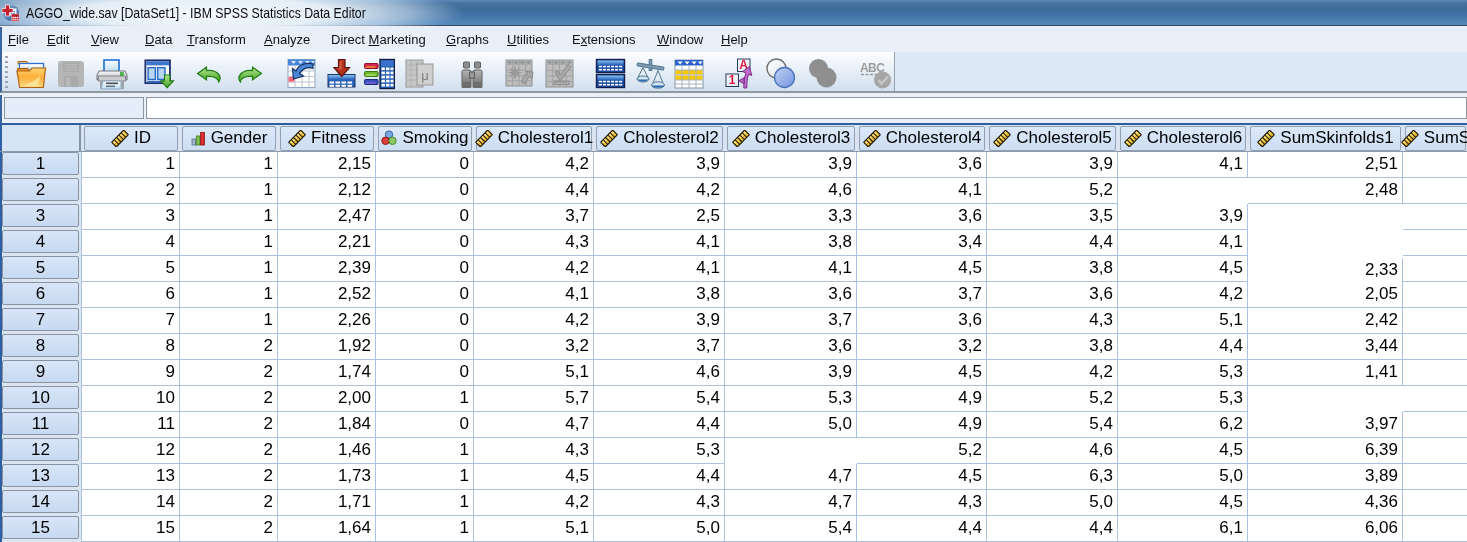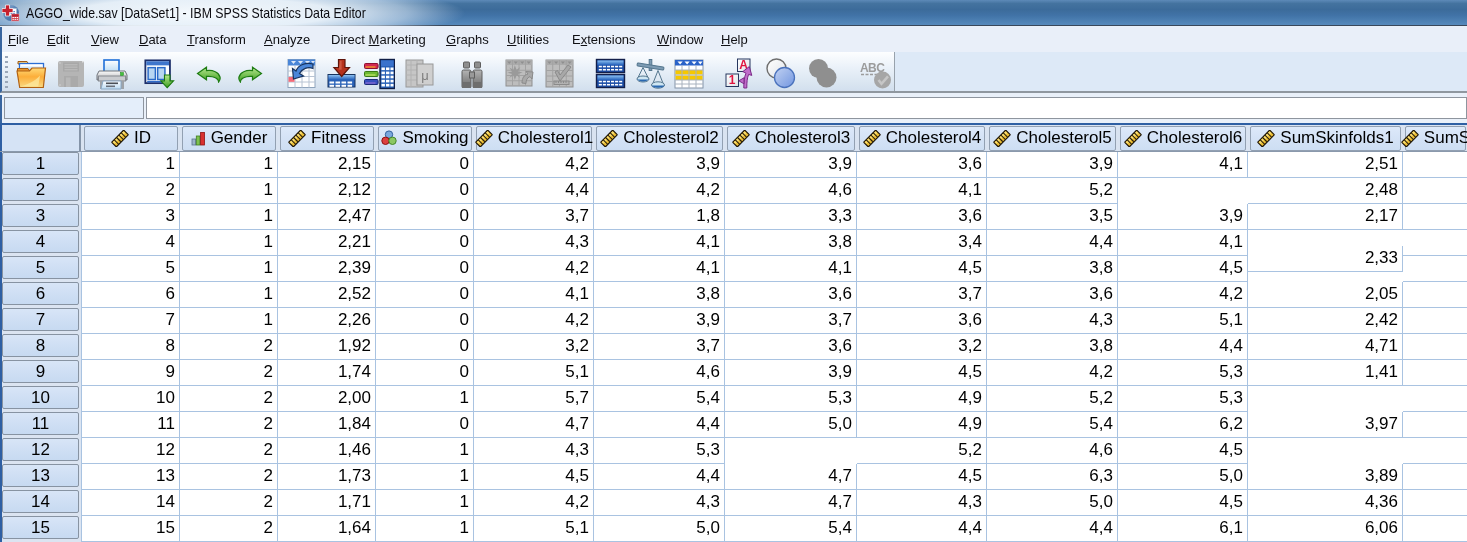--- a/index.html
+++ b/index.html
@@ -78,21 +78,21 @@
           <rect x="14.6" y="14.8" width="1.5" height="1"></rect>
         </g>
       </g>
  </svg>
  <div class="ttext">AGGO_wide.sav [DataSet1] - IBM SPSS Statistics Data Editor</div>
 </div>
 <div class="menubar">
  <span class="mi" style="left:6px"><u>F</u>ile</span>
  <span class="mi" style="left:45px"><u>E</u>dit</span>
  <span class="mi" style="left:89px"><u>V</u>iew</span>
- <span class="mi" style="left:137px"><u>D</u>ata</span>
+ <span class="mi" style="left:143px"><u>D</u>ata</span>
  <span class="mi" style="left:185px"><u>T</u>ransform</span>
  <span class="mi" style="left:262px"><u>A</u>nalyze</span>
  <span class="mi" style="left:329px">Direct <u>M</u>arketing</span>
  <span class="mi" style="left:444px"><u>G</u>raphs</span>
  <span class="mi" style="left:505px"><u>U</u>tilities</span>
  <span class="mi" style="left:570px">E<u>x</u>tensions</span>
  <span class="mi" style="left:655px"><u>W</u>indow</span>
  <span class="mi" style="left:719px"><u>H</u>elp</span>
 </div>
 <div class="toolbar">
@@ -572,26 +572,25 @@
 <div class="cell" style="left:857px;top:55px;width:130px">4,1</div>
 <div class="cell" style="left:987px;top:55px;width:131px">5,2</div>
 <div class="cell" style="left:1248px;top:55px;width:155px">2,48</div>
 <div class="cell" style="left:1403px;top:55px;width:65px"></div>
 <div class="rbtn" style="top:80.5px">3</div>
 <div class="cell" style="left:82px;top:81px;width:98px">3</div>
 <div class="cell" style="left:180px;top:81px;width:98px">1</div>
 <div class="cell" style="left:278px;top:81px;width:98px">2,47</div>
 <div class="cell" style="left:376px;top:81px;width:98px">0</div>
 <div class="cell" style="left:474px;top:81px;width:120px">3,7</div>
-<div class="cell" style="left:594px;top:81px;width:131px">1,8</div>
+<div class="cell" style="left:594px;top:81px;width:131px">2,5</div>
 <div class="cell" style="left:725px;top:81px;width:132px">3,3</div>
 <div class="cell" style="left:857px;top:81px;width:130px">3,6</div>
 <div class="cell" style="left:987px;top:81px;width:131px">3,5</div>
 <div class="cell" style="left:1118px;top:81px;width:130px">3,9</div>
-<div class="cell" style="left:1248px;top:81px;width:155px">2,17</div>
 <div class="cell" style="left:1403px;top:81px;width:65px"></div>
 <div class="rbtn" style="top:106.5px">4</div>
 <div class="cell" style="left:82px;top:107px;width:98px">4</div>
 <div class="cell" style="left:180px;top:107px;width:98px">1</div>
 <div class="cell" style="left:278px;top:107px;width:98px">2,21</div>
 <div class="cell" style="left:376px;top:107px;width:98px">0</div>
 <div class="cell" style="left:474px;top:107px;width:120px">4,3</div>
 <div class="cell" style="left:594px;top:107px;width:131px">4,1</div>
 <div class="cell" style="left:725px;top:107px;width:132px">3,8</div>
 <div class="cell" style="left:857px;top:107px;width:130px">3,4</div>
@@ -602,21 +601,21 @@
 <div class="cell" style="left:82px;top:133px;width:98px">5</div>
 <div class="cell" style="left:180px;top:133px;width:98px">1</div>
 <div class="cell" style="left:278px;top:133px;width:98px">2,39</div>
 <div class="cell" style="left:376px;top:133px;width:98px">0</div>
 <div class="cell" style="left:474px;top:133px;width:120px">4,2</div>
 <div class="cell" style="left:594px;top:133px;width:131px">4,1</div>
 <div class="cell" style="left:725px;top:133px;width:132px">4,1</div>
 <div class="cell" style="left:857px;top:133px;width:130px">4,5</div>
 <div class="cell" style="left:987px;top:133px;width:131px">3,8</div>
 <div class="cell" style="left:1118px;top:133px;width:130px">4,5</div>
-<div class="cell" style="left:1248px;top:123px;width:155px">2,33</div>
+<div class="cell" style="left:1248px;top:135px;width:155px">2,33</div>
 <div class="cell" style="left:1403px;top:133px;width:65px"></div>
 <div class="rbtn" style="top:158.5px">6</div>
 <div class="cell" style="left:82px;top:159px;width:98px">6</div>
 <div class="cell" style="left:180px;top:159px;width:98px">1</div>
 <div class="cell" style="left:278px;top:159px;width:98px">2,52</div>
 <div class="cell" style="left:376px;top:159px;width:98px">0</div>
 <div class="cell" style="left:474px;top:159px;width:120px">4,1</div>
 <div class="cell" style="left:594px;top:159px;width:131px">3,8</div>
 <div class="cell" style="left:725px;top:159px;width:132px">3,6</div>
 <div class="cell" style="left:857px;top:159px;width:130px">3,7</div>
@@ -641,21 +640,21 @@
 <div class="cell" style="left:82px;top:211px;width:98px">8</div>
 <div class="cell" style="left:180px;top:211px;width:98px">2</div>
 <div class="cell" style="left:278px;top:211px;width:98px">1,92</div>
 <div class="cell" style="left:376px;top:211px;width:98px">0</div>
 <div class="cell" style="left:474px;top:211px;width:120px">3,2</div>
 <div class="cell" style="left:594px;top:211px;width:131px">3,7</div>
 <div class="cell" style="left:725px;top:211px;width:132px">3,6</div>
 <div class="cell" style="left:857px;top:211px;width:130px">3,2</div>
 <div class="cell" style="left:987px;top:211px;width:131px">3,8</div>
 <div class="cell" style="left:1118px;top:211px;width:130px">4,4</div>
-<div class="cell" style="left:1248px;top:211px;width:155px">4,71</div>
+<div class="cell" style="left:1248px;top:211px;width:155px">3,44</div>
 <div class="cell" style="left:1403px;top:211px;width:65px"></div>
 <div class="rbtn" style="top:236.5px">9</div>
 <div class="cell" style="left:82px;top:237px;width:98px">9</div>
 <div class="cell" style="left:180px;top:237px;width:98px">2</div>
 <div class="cell" style="left:278px;top:237px;width:98px">1,74</div>
 <div class="cell" style="left:376px;top:237px;width:98px">0</div>
 <div class="cell" style="left:474px;top:237px;width:120px">5,1</div>
 <div class="cell" style="left:594px;top:237px;width:131px">4,6</div>
 <div class="cell" style="left:725px;top:237px;width:132px">3,9</div>
 <div class="cell" style="left:857px;top:237px;width:130px">4,5</div>
@@ -691,20 +690,21 @@
 <div class="rbtn" style="top:314.5px">12</div>
 <div class="cell" style="left:82px;top:315px;width:98px">12</div>
 <div class="cell" style="left:180px;top:315px;width:98px">2</div>
 <div class="cell" style="left:278px;top:315px;width:98px">1,46</div>
 <div class="cell" style="left:376px;top:315px;width:98px">1</div>
 <div class="cell" style="left:474px;top:315px;width:120px">4,3</div>
 <div class="cell" style="left:594px;top:315px;width:131px">5,3</div>
 <div class="cell" style="left:857px;top:315px;width:130px">5,2</div>
 <div class="cell" style="left:987px;top:315px;width:131px">4,6</div>
 <div class="cell" style="left:1118px;top:315px;width:130px">4,5</div>
+<div class="cell" style="left:1248px;top:315px;width:155px">6,39</div>
 <div class="cell" style="left:1403px;top:315px;width:65px"></div>
 <div class="rbtn" style="top:340.5px">13</div>
 <div class="cell" style="left:82px;top:341px;width:98px">13</div>
 <div class="cell" style="left:180px;top:341px;width:98px">2</div>
 <div class="cell" style="left:278px;top:341px;width:98px">1,73</div>
 <div class="cell" style="left:376px;top:341px;width:98px">1</div>
 <div class="cell" style="left:474px;top:341px;width:120px">4,5</div>
 <div class="cell" style="left:594px;top:341px;width:131px">4,4</div>
 <div class="cell" style="left:725px;top:341px;width:132px">4,7</div>
 <div class="cell" style="left:857px;top:341px;width:130px">4,5</div>

